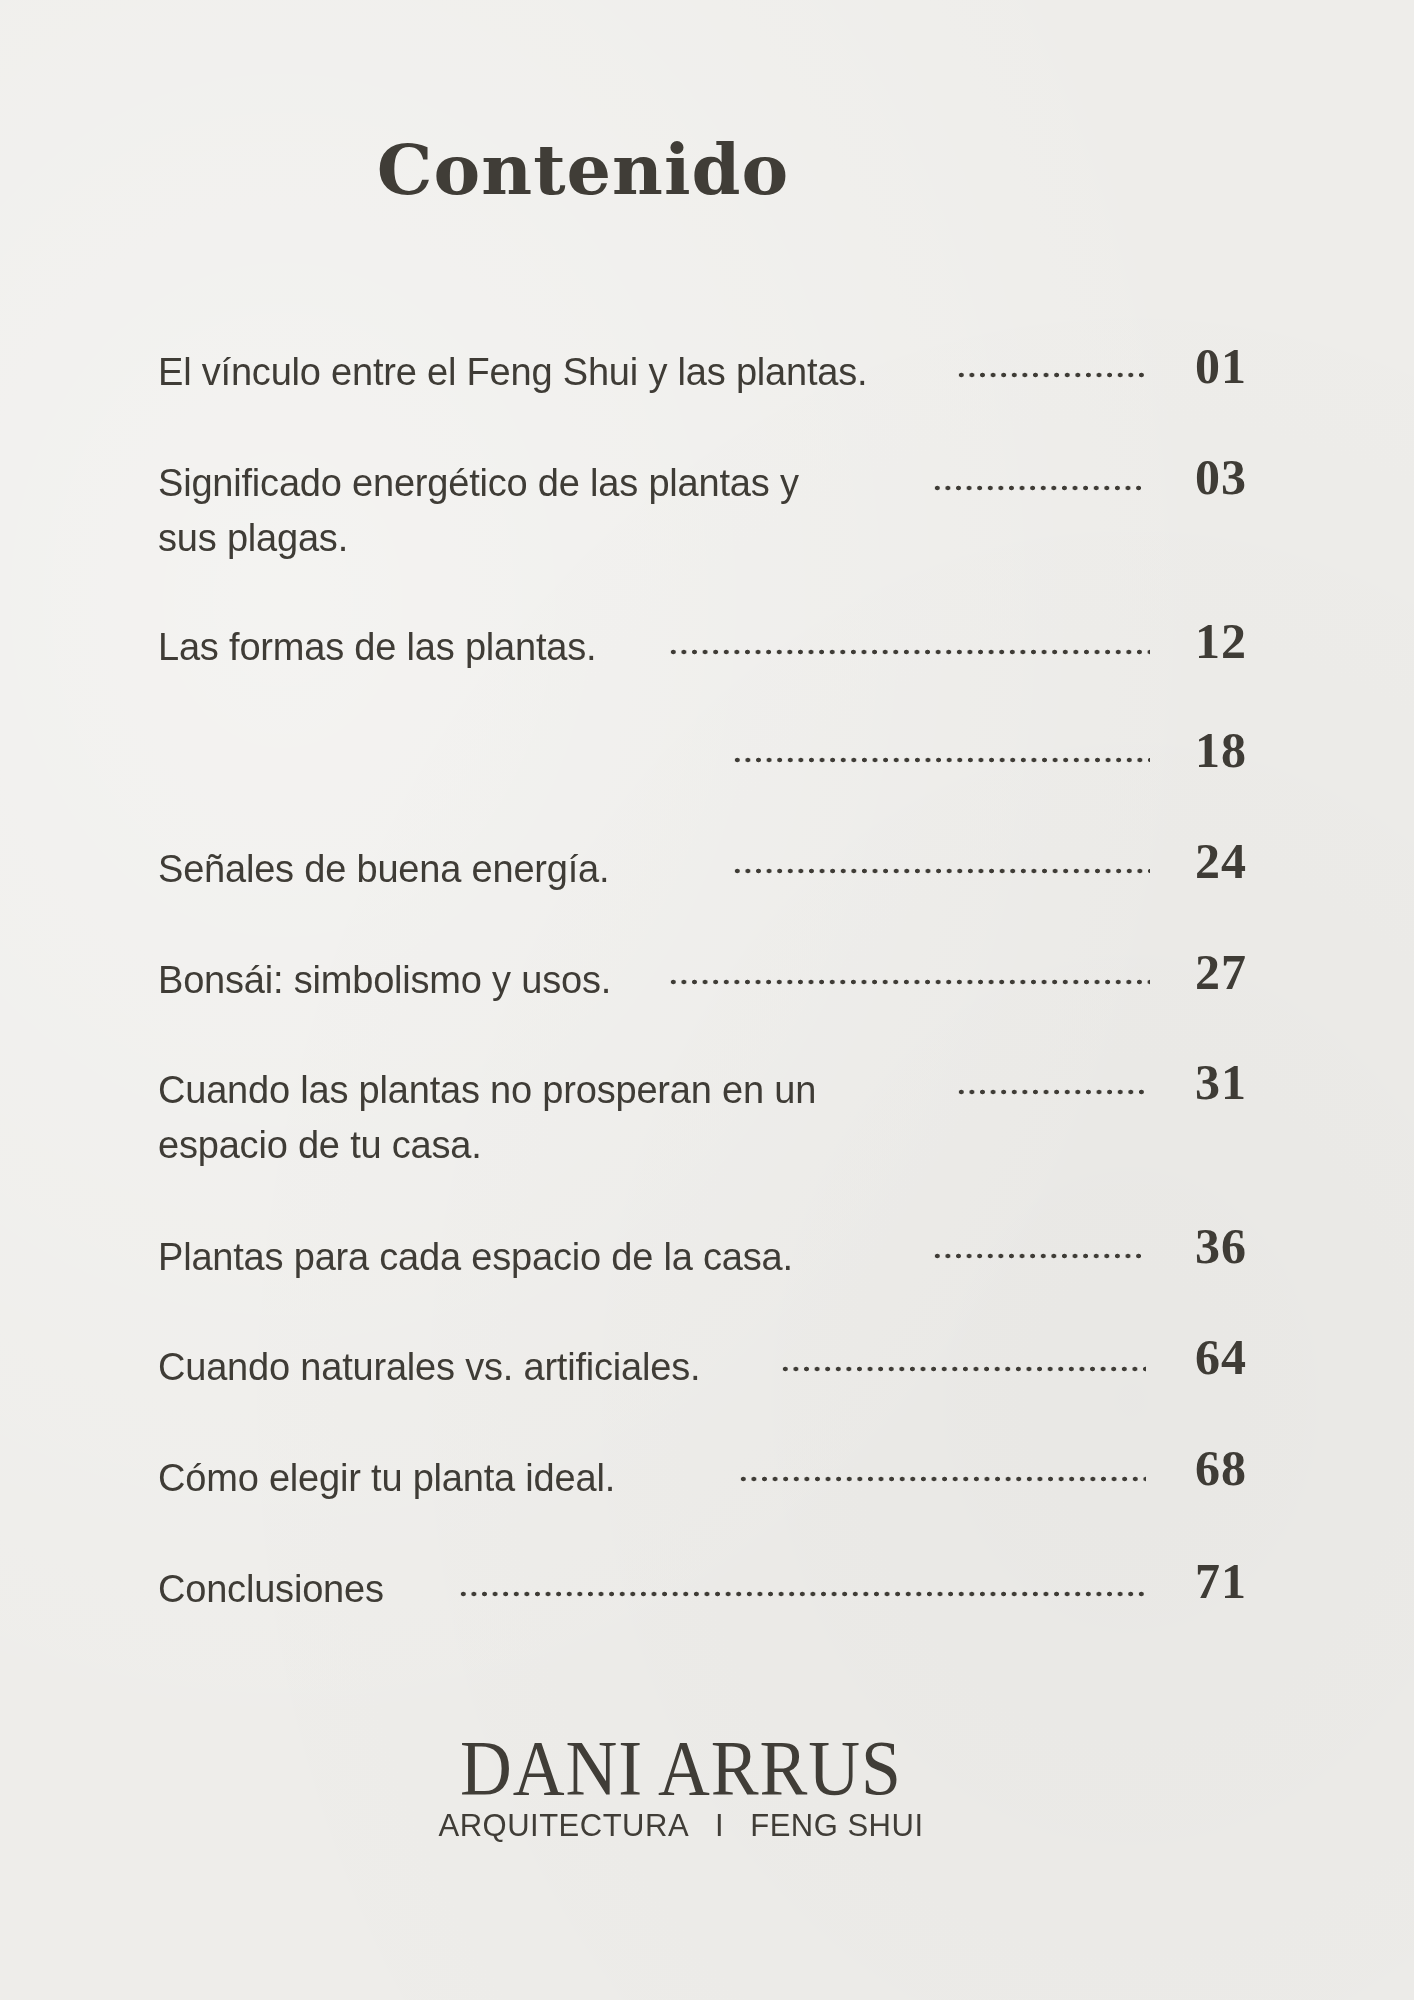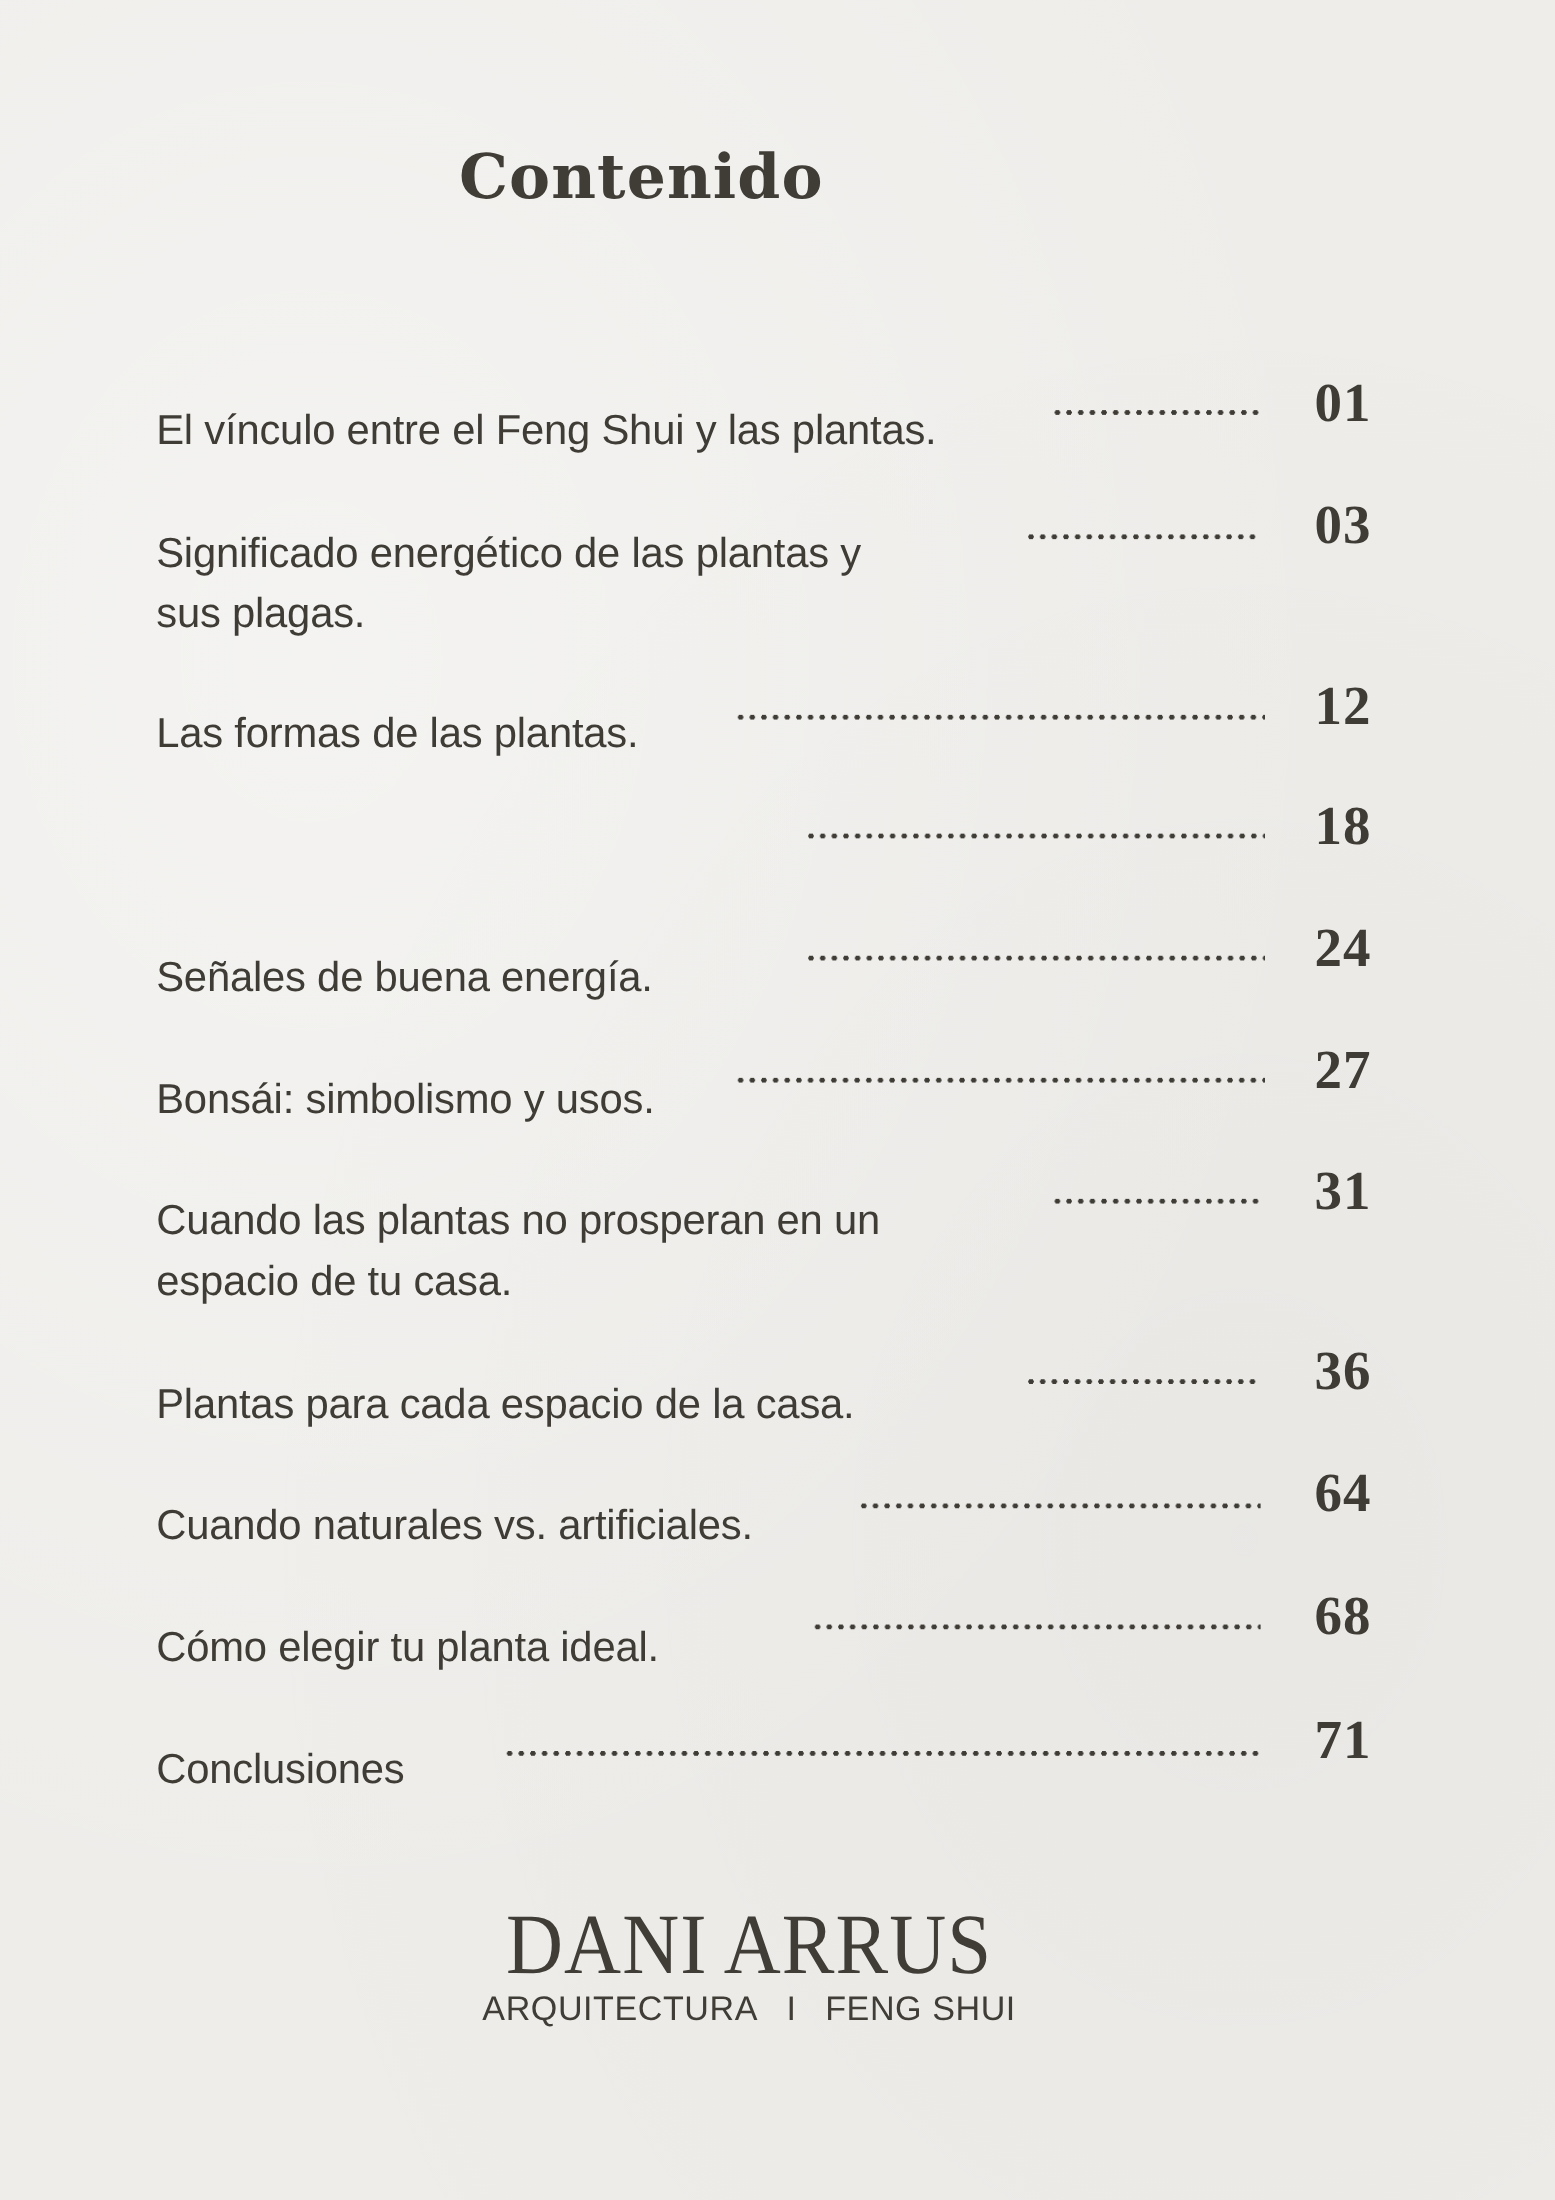--- a/index.html
+++ b/index.html
@@ -23,48 +23,47 @@
       #eeedea;
   }
   .title {
     position: absolute;
     top: 128px;
     left: 0;
     width: 1166px;
     text-align: center;
     font-family: "DejaVu Serif", serif;
     font-weight: bold;
-    font-size: 56px;
+    font-size: 70px;
     letter-spacing: 1px;
     color: #403d37;
     margin: 0;
   }
   .toc {
     position: absolute;
     left: 0;
     top: 0;
     width: 1414px;
   }
   .entry {
     position: absolute;
     left: 142px;
     width: 1120px;
     height: 60px;
   }
   .entry-text {
     position: absolute;
-    left: 0;
+    left: 16px;
     top: 0;
     font-family: "Liberation Sans", sans-serif;
     font-size: 38px;
     line-height: 55px;
     color: #3f3c36;
     white-space: pre-line;
     letter-spacing: -0.2px;
-    margin-top: 20px;
   }
   .dots {
     position: absolute;
     height: 6px;
     background-image: radial-gradient(circle, #3f3c36 2.2px, transparent 2.6px);
     background-size: 10.6px 6px;
     background-repeat: repeat-x;
     background-position: left center;
   }
   .page-num {

